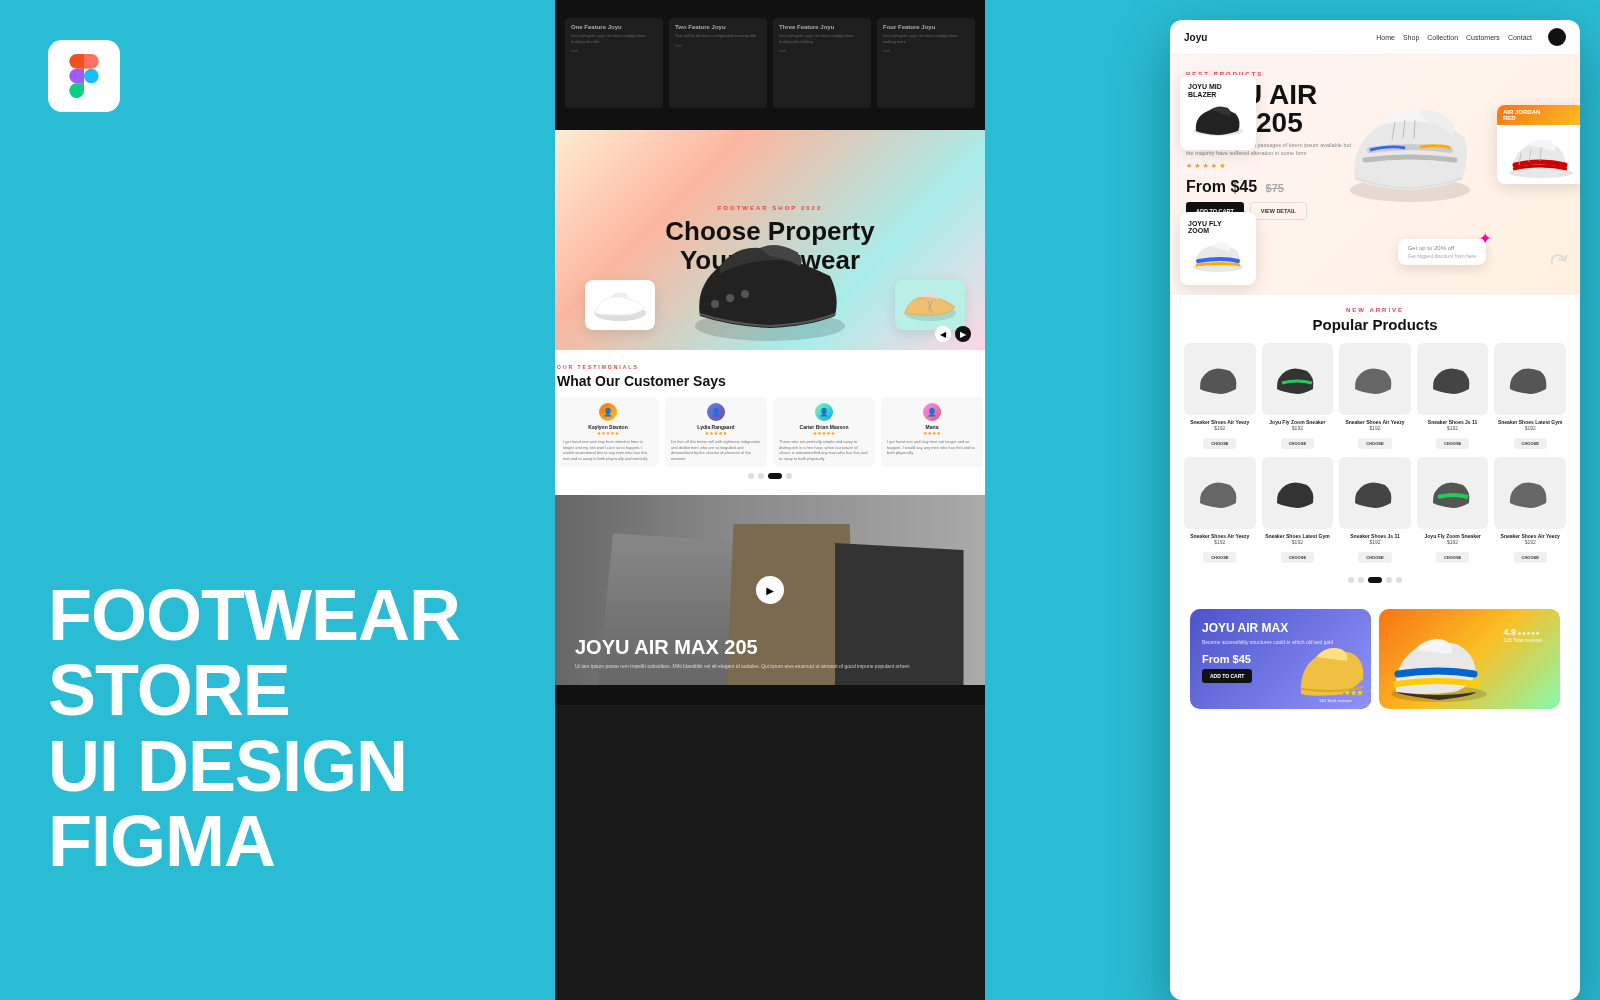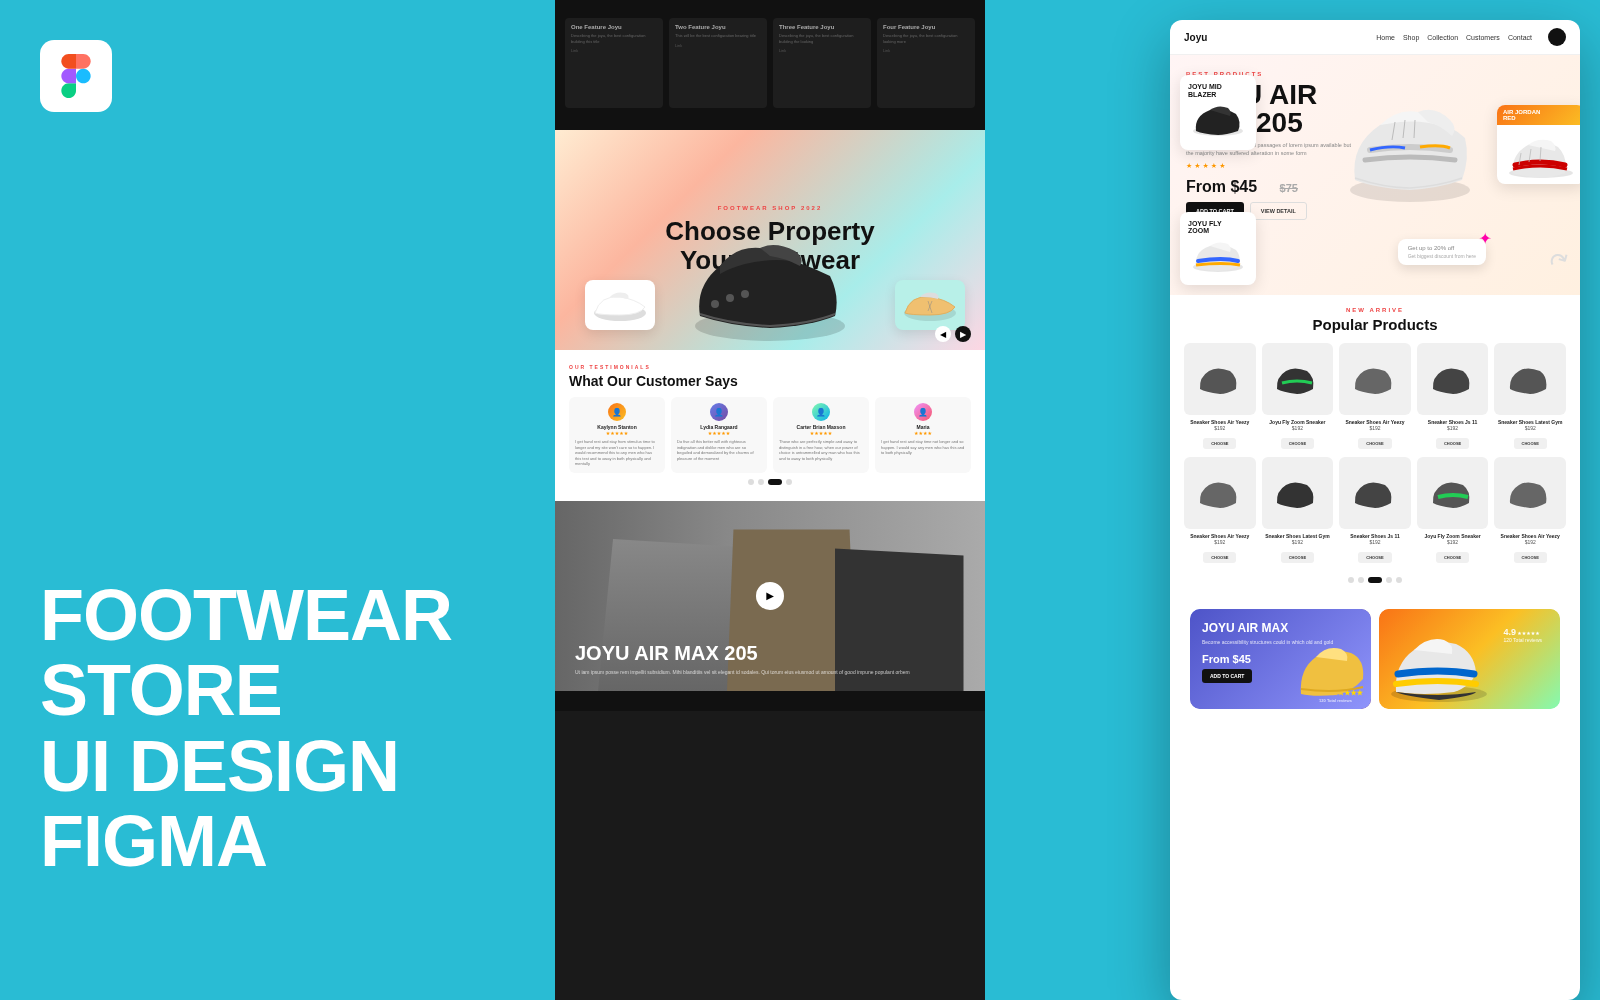--- a/index.html
+++ b/index.html
@@ -1,21 +1,21 @@
 <!DOCTYPE html>
 <html><head>
   <meta charset="utf-8">
   <style>
     * { margin: 0; padding: 0; box-sizing: border-box; }
     body { width: 1600px; height: 1000px; overflow: hidden; font-family: 'Arial', sans-serif; background: #29bcd4; }
 
     
     .left-panel {
       position: absolute;
-      left: 0; top: 0;
+      left: 8px; top: 0;
       width: 560px; height: 1000px;
       background: #29bcd4;
       display: flex;
       flex-direction: column;
       padding: 40px;
     }
     .figma-logo {
       width: 72px; height: 72px;
       background: white;
       border-radius: 14px;
@@ -117,21 +117,21 @@
       width: 70px; height: 50px;
       background: #b8f0e8;
       border-radius: 8px;
       display: flex; align-items: center; justify-content: center;
       box-shadow: 0 4px 12px rgba(0,0,0,0.1);
     }
 
     
     .mid-testimonials {
       background: white;
-      padding: 14px 14px 10px;
+      padding: 14px 2px 10px;
     }
     .mid-test-label {
       font-size: 5px;
       color: #e44;
       letter-spacing: 2px;
       font-weight: 600;
     }
     .mid-test-title {
       font-size: 14px;
       font-weight: 800;
@@ -684,21 +684,21 @@
     <div class="right-hero-stars">
       <span class="star">★</span>
       <span class="star">★</span>
       <span class="star">★</span>
       <span class="star">★</span>
       <span class="star">★</span>
     </div>
 
     <div style="font-size: 16px; font-weight: 800; color: #111; margin-top: 8px;">
       <span>From $45</span>
-      <span style="font-size: 11px; color: #aaa; text-decoration: line-through; margin-left: 18px;">$75</span>
+      <span style="font-size: 11px; color: #aaa; text-decoration: line-through; margin-left: 4px;">$75</span>
     </div>
 
     <div class="right-hero-btns">
       <button class="btn-cart">ADD TO CART</button>
       <button class="btn-detail">VIEW DETAIL</button>
     </div>
 
     <div style="position: absolute; right: 100px; top: 15px; width: 140px; height: 140px;">
       <svg width="140" height="140" viewBox="0 0 140 140">
         <ellipse cx="70" cy="120" rx="60" ry="12" fill="rgba(0,0,0,0.1)"></ellipse>

